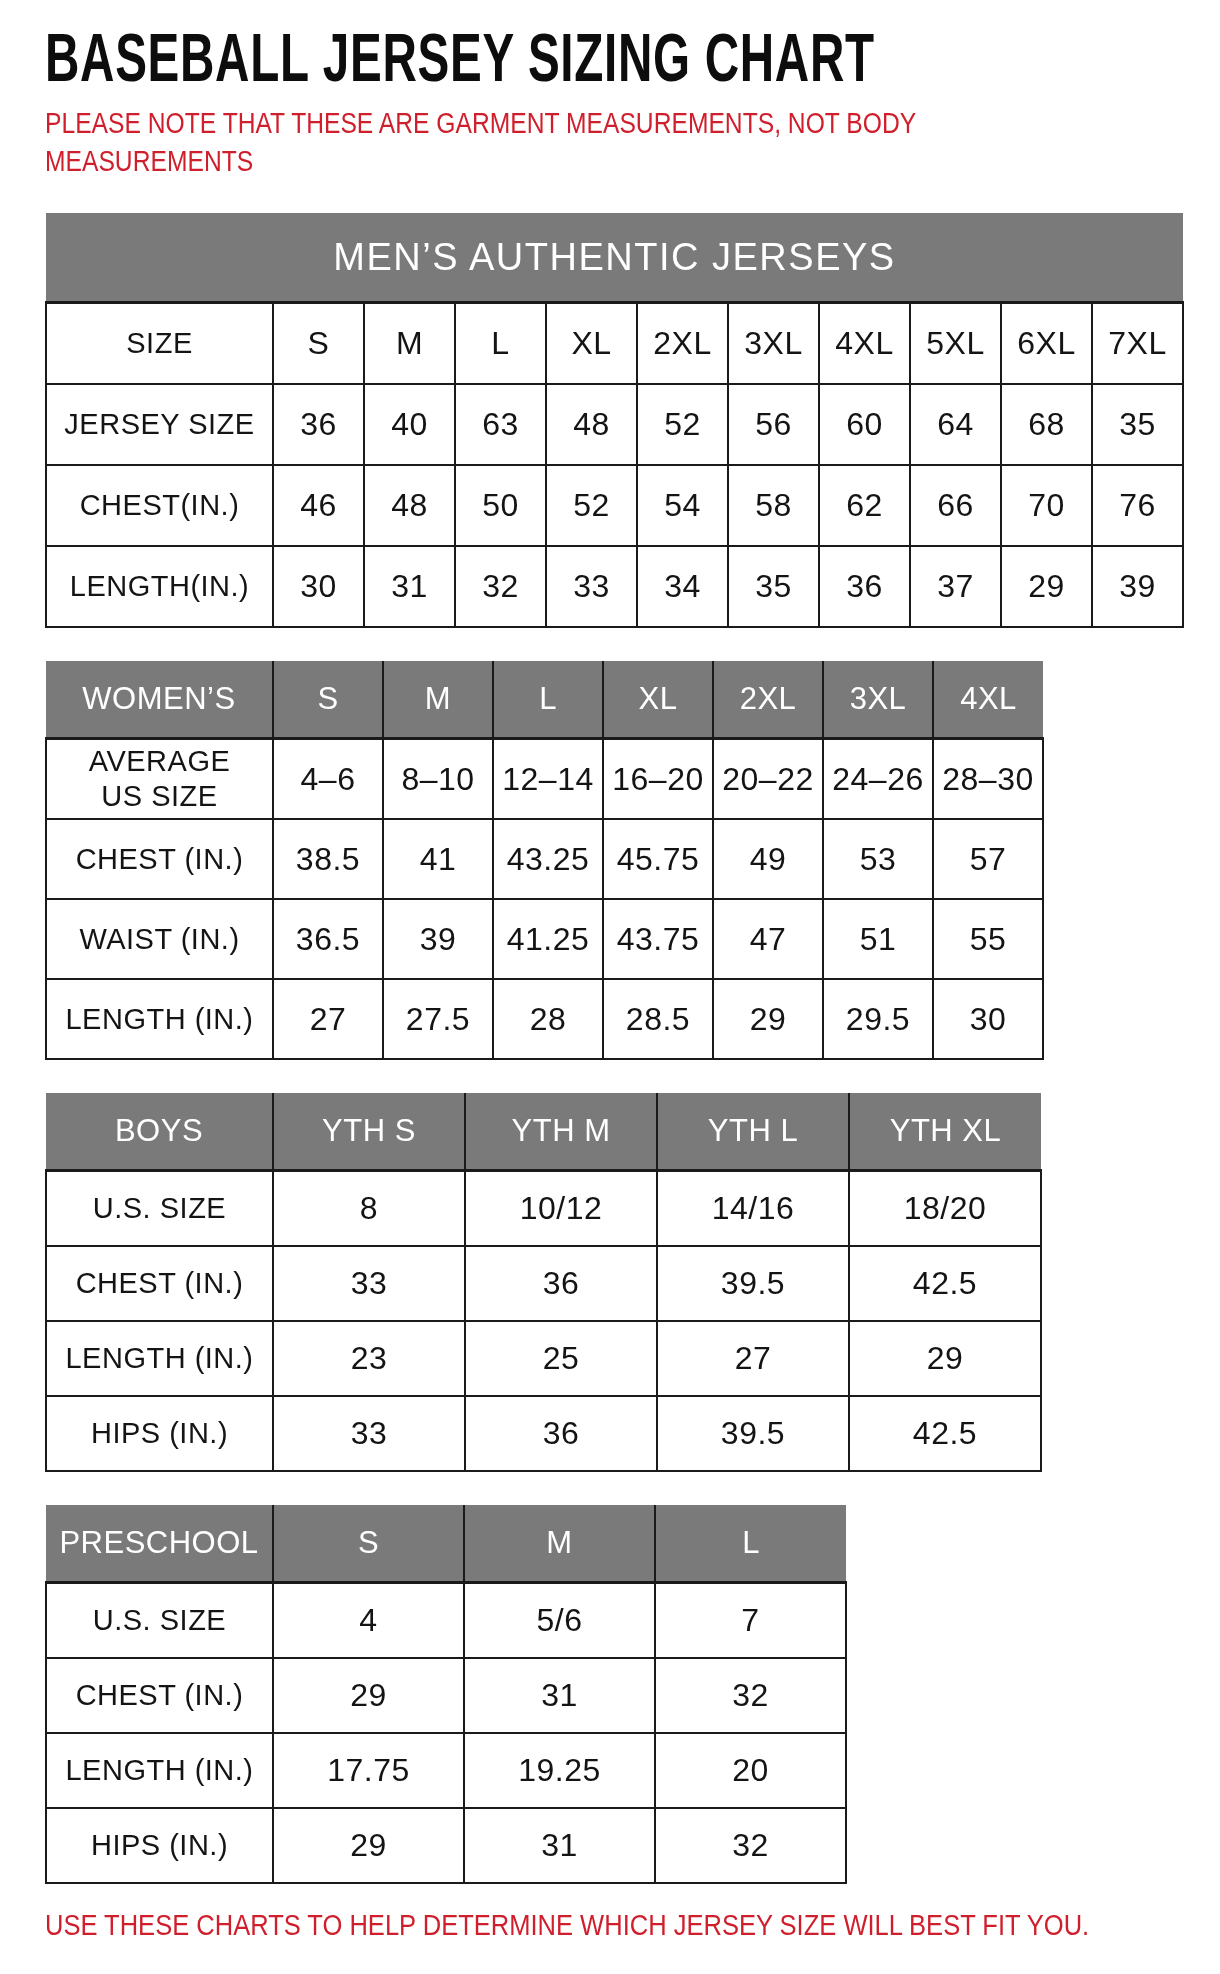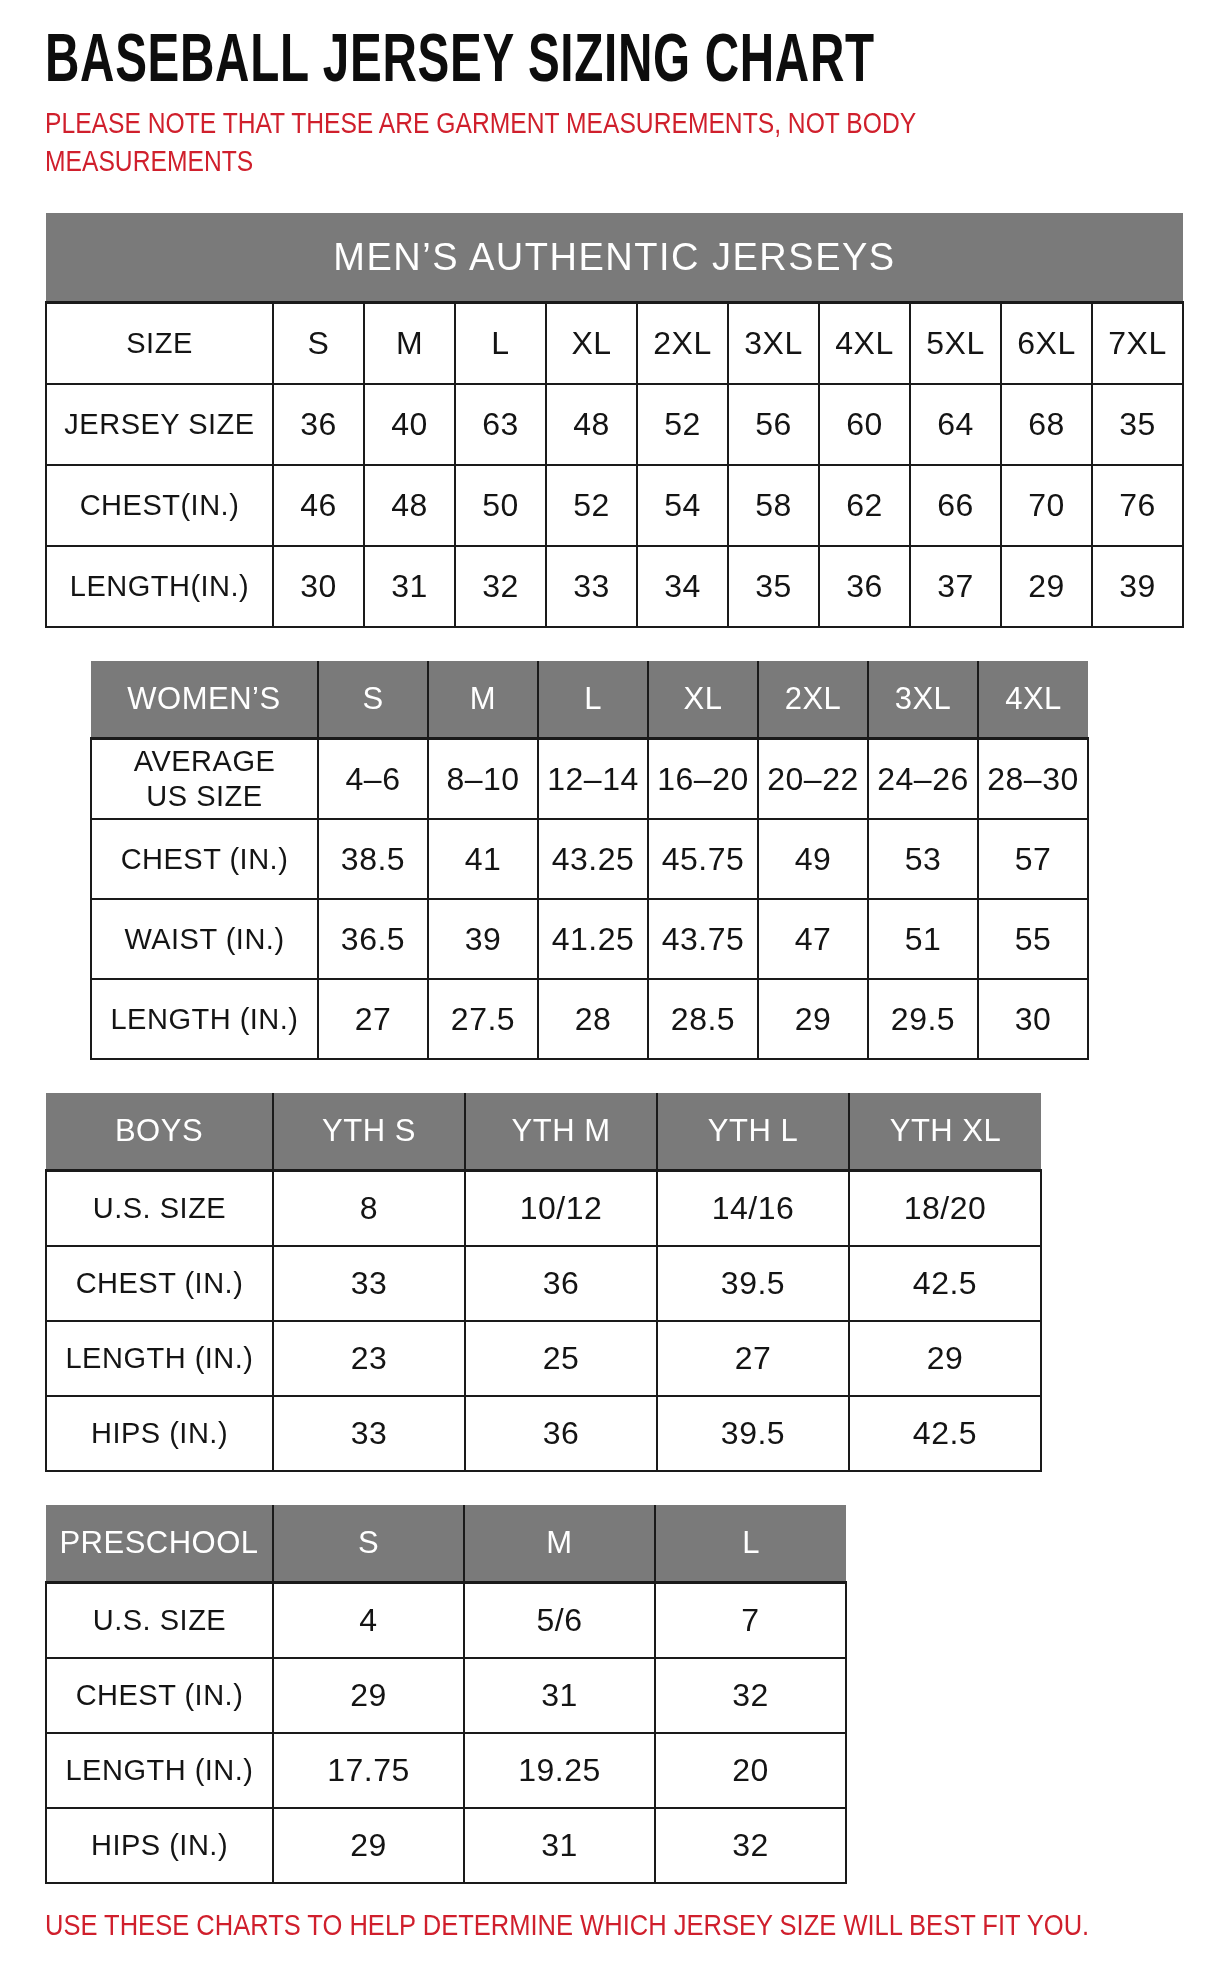--- a/index.html
+++ b/index.html
@@ -34,21 +34,21 @@
   .footer-line{
     display:inline-block;transform:scaleX(.88);transform-origin:0 50%;
     font-size:29px;line-height:34px;white-space:nowrap;
   }
 
   
   table.size-table{
     border-collapse:collapse;table-layout:fixed;margin-top:33px;
   }
   .t-mens{width:1137px;}
-  .t-womens{width:997px;margin-left:45px;}
+  .t-womens{width:997px;}
   .t-boys{width:995px;}
   .t-preschool{width:800px;}
   .t-mens col.c-label,.t-womens col.c-label,.t-boys col.c-label,.t-preschool col.c-label{width:227px;}
   .t-mens col.c-v{width:91px;}
   .t-womens col.c-v{width:110px;}
   .t-boys col.c-v{width:192px;}
   .t-preschool col.c-v{width:191px;}
 
   .size-table td, .size-table th{
     border:2px solid var(--border);

